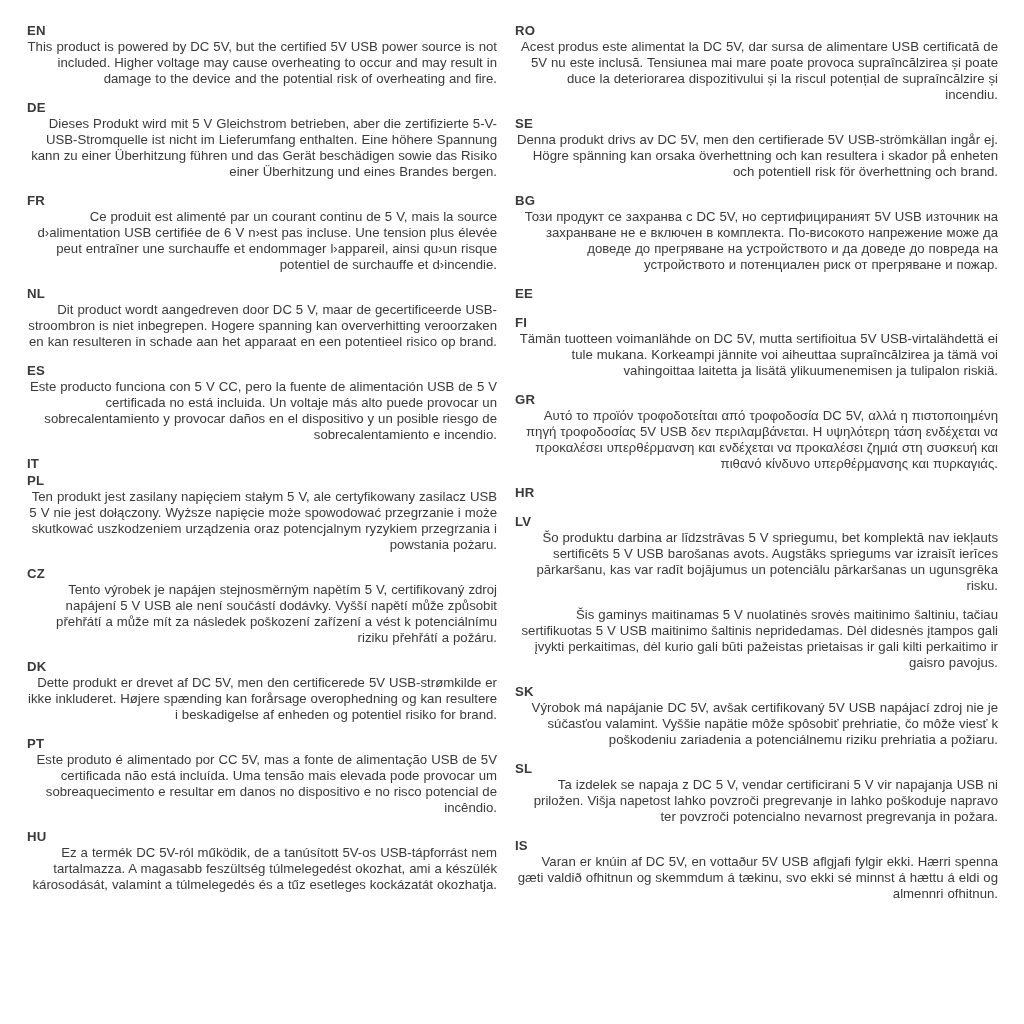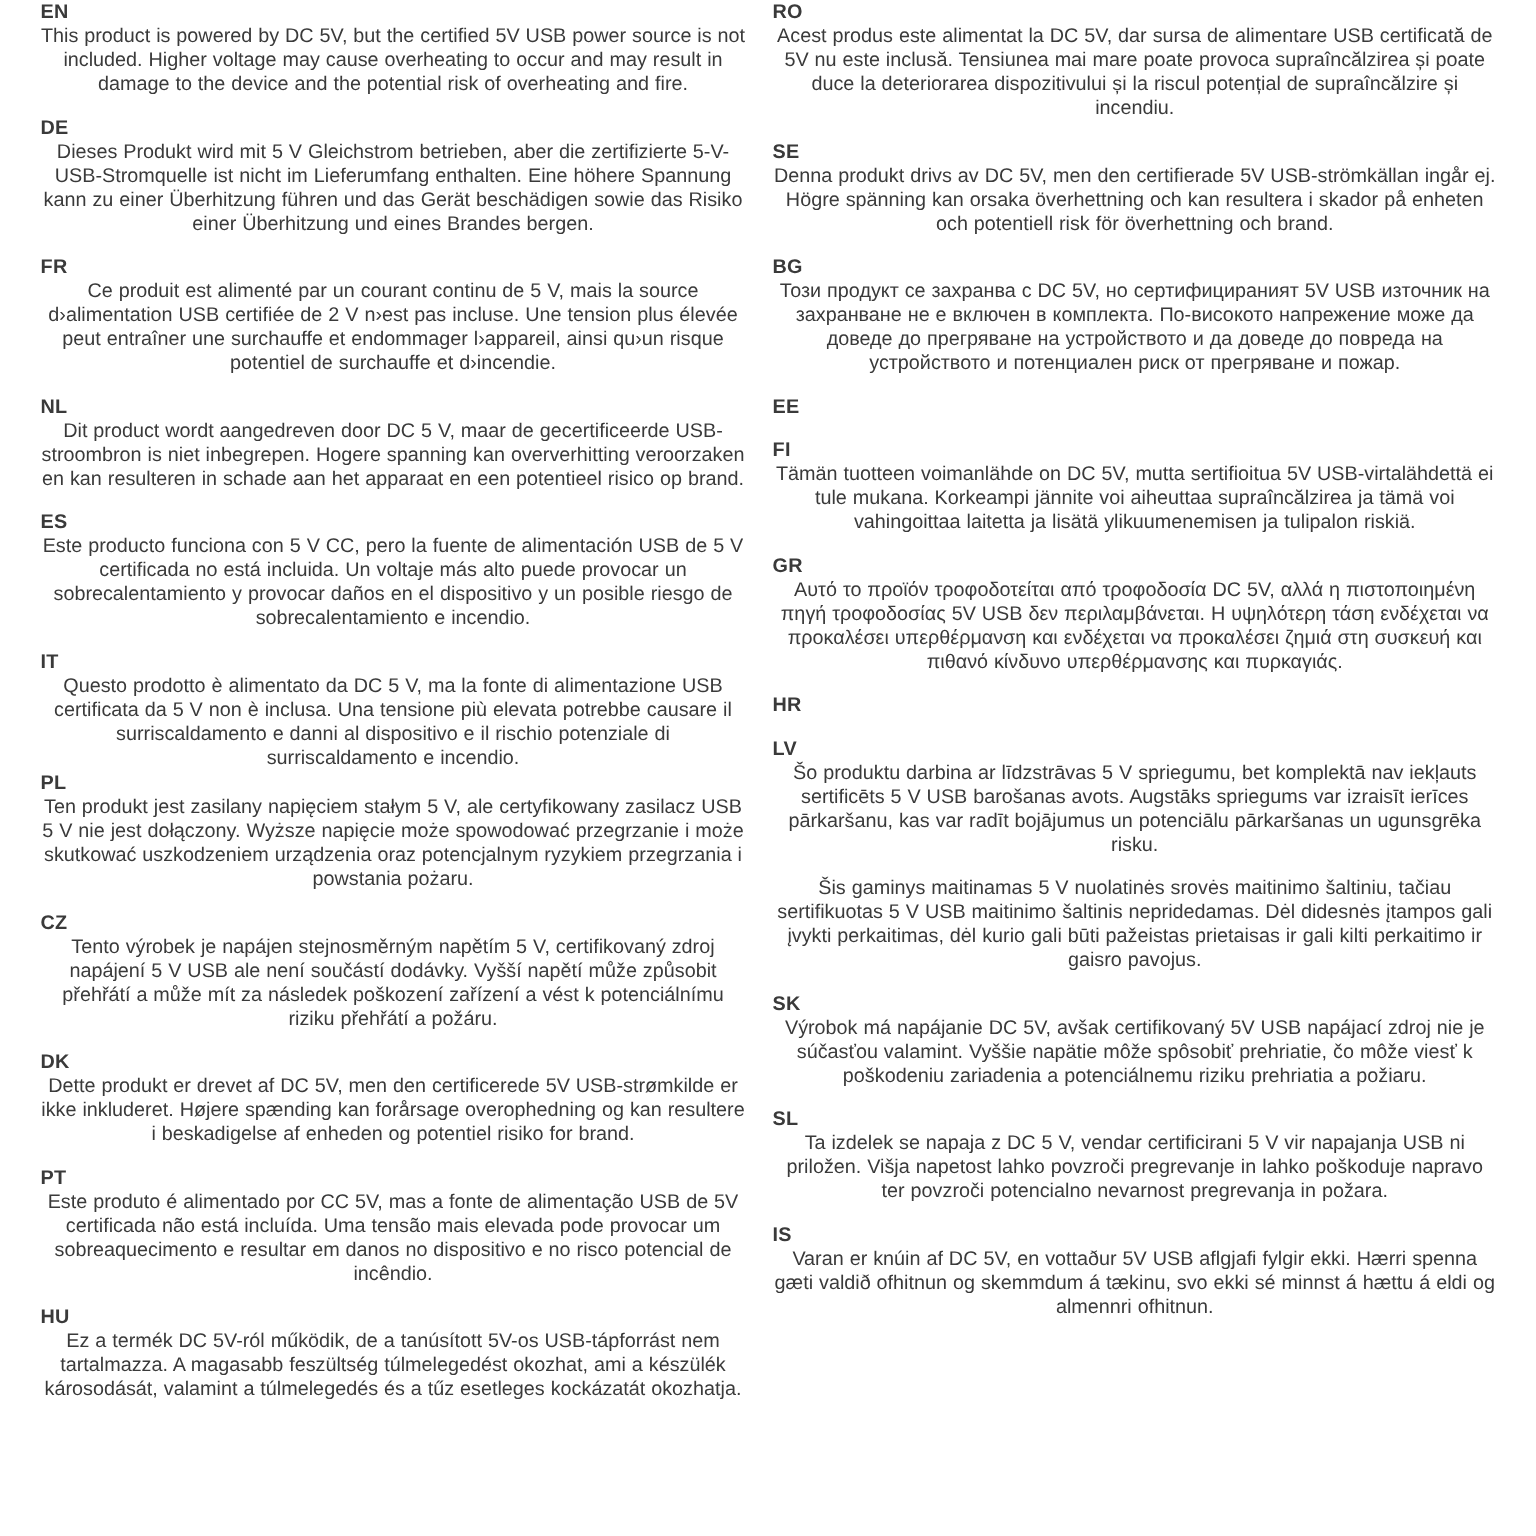--- a/index.html
+++ b/index.html
@@ -14,39 +14,39 @@
     font-family: "Liberation Sans", "DejaVu Sans", sans-serif;
     color: #3a3a3a;
     font-size: 13.2px;
     line-height: 16px;
     -webkit-font-smoothing: antialiased;
   }
   .page {
     box-sizing: border-box;
     width: 1024px;
     height: 1024px;
-    padding: 0 26px 0 27px;
+    padding: 23px 26px 0 27px;
     display: flex;
     gap: 18px;
   }
   .col {
     display: flex;
     flex-direction: column;
   }
   .col-left  { width: 470px; flex: 0 0 470px; }
   .col-right { width: 483px; flex: 0 0 483px; }
   .sec { margin: 0 0 13px 0; }
   .sec.tight { margin-bottom: 1px; }
   .code {
     font-weight: 600;
     letter-spacing: 0.2px;
   }
   .txt {
     margin: 0;
-    text-align: center;
+    text-align: right;
     word-spacing: 0.3px;
   }
 </style>
 </head>
 <body>
 
 <div class="page">
 
   <div class="col col-left">
 
@@ -55,36 +55,35 @@
       <p class="txt">This product is powered by DC 5V, but the certified 5V USB power source is not included. Higher voltage may cause overheating to occur and may result in damage to the device and the potential risk of overheating and fire.</p>
     </section>
 
     <section class="sec">
       <div class="code">DE</div>
       <p class="txt">Dieses Produkt wird mit 5 V Gleichstrom betrieben, aber die zertifizierte 5-V-USB-Stromquelle ist nicht im Lieferumfang enthalten. Eine höhere Spannung kann zu einer Überhitzung führen und das Gerät beschädigen sowie das Risiko einer Überhitzung und eines Brandes bergen.</p>
     </section>
 
     <section class="sec">
       <div class="code">FR</div>
-      <p class="txt">Ce produit est alimenté par un courant continu de 5 V, mais la source d›alimentation USB certifiée de 2 V n›est pas incluse. Une tension plus élevée peut entraîner une surchauffe et endommager l›appareil, ainsi qu›un risque potentiel de surchauffe et d›incendie.</p>
+      <p class="txt">Ce produit est alimenté par un courant continu de 5 V, mais la source d›alimentation USB certifiée de 6 V n›est pas incluse. Une tension plus élevée peut entraîner une surchauffe et endommager l›appareil, ainsi qu›un risque potentiel de surchauffe et d›incendie.</p>
     </section>
 
     <section class="sec">
       <div class="code">NL</div>
       <p class="txt">Dit product wordt aangedreven door DC 5 V, maar de gecertificeerde USB-stroombron is niet inbegrepen. Hogere spanning kan oververhitting veroorzaken en kan resulteren in schade aan het apparaat en een potentieel risico op brand.</p>
     </section>
 
     <section class="sec">
       <div class="code">ES</div>
       <p class="txt">Este producto funciona con 5 V CC, pero la fuente de alimentación USB de 5 V certificada no está incluida. Un voltaje más alto puede provocar un sobrecalentamiento y provocar daños en el dispositivo y un posible riesgo de sobrecalentamiento e incendio.</p>
     </section>
 
     <section class="sec tight">
       <div class="code">IT</div>
-      <p class="txt">Questo prodotto è alimentato da DC 5 V, ma la fonte di alimentazione USB certificata da 5 V non è inclusa. Una tensione più elevata potrebbe causare il surriscaldamento e danni al dispositivo e il rischio potenziale di surriscaldamento e incendio.</p>
     </section>
 
     <section class="sec">
       <div class="code">PL</div>
       <p class="txt">Ten produkt jest zasilany napięciem stałym 5 V, ale certyfikowany zasilacz USB 5 V nie jest dołączony. Wyższe napięcie może spowodować przegrzanie i może skutkować uszkodzeniem urządzenia oraz potencjalnym ryzykiem przegrzania i powstania pożaru.</p>
     </section>
 
     <section class="sec">
       <div class="code">CZ</div>
       <p class="txt">Tento výrobek je napájen stejnosměrným napětím 5 V, certifikovaný zdroj napájení 5 V USB ale není součástí dodávky. Vyšší napětí může způsobit přehřátí a může mít za následek poškození zařízení a vést k potenciálnímu riziku přehřátí a požáru.</p>

